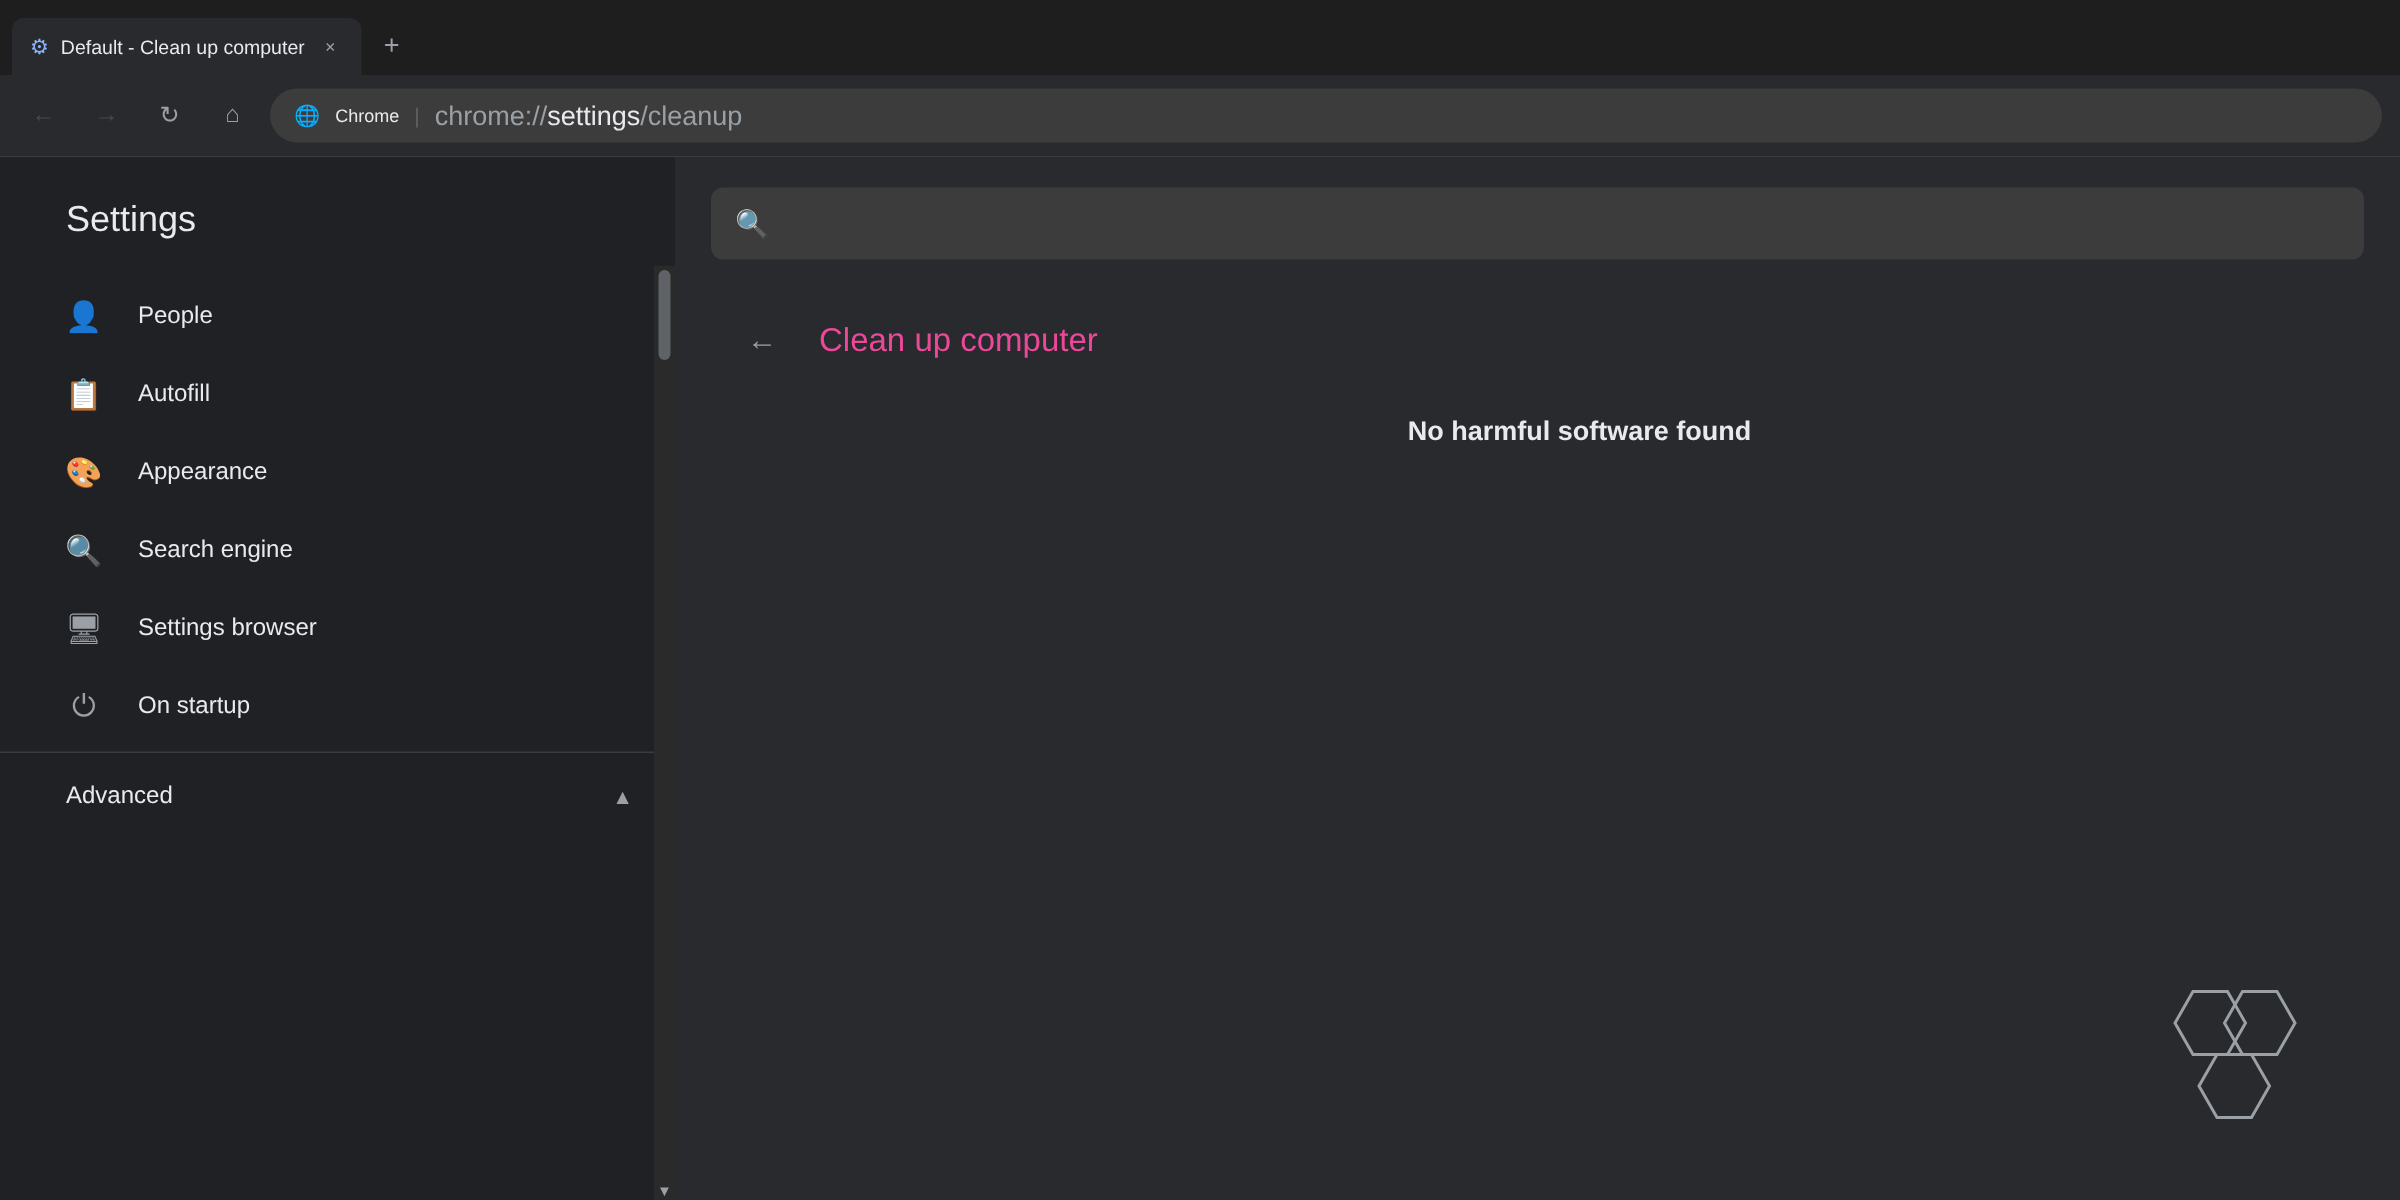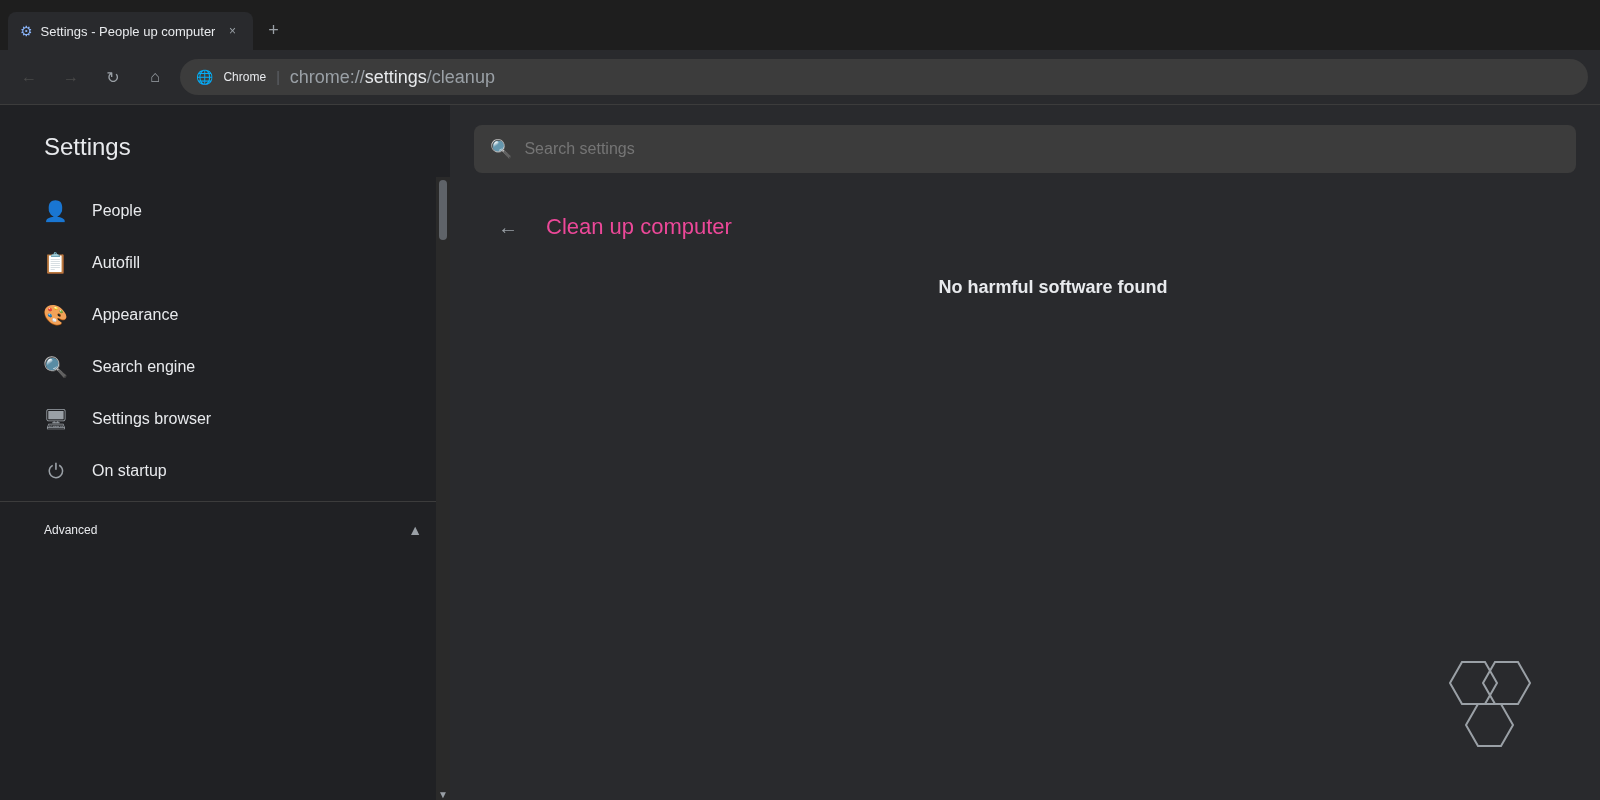--- a/index.html
+++ b/index.html
@@ -211,21 +211,21 @@
 
     
     .sidebar-section-header {
       display: flex;
       align-items: center;
       justify-content: space-between;
       padding: 16px 16px 16px 44px;
       cursor: pointer;
     }
     .section-title {
-      font-size: 12px;
+      font-size: 16px;
       color: #e8eaed;
       font-weight: 400;
     }
     .section-arrow {
       color: #9aa0a6;
       font-size: 14px;
       margin-right: 12px;
     }
 
     
@@ -313,21 +313,21 @@
     }
   </style>
 </head>
 <body>
 
 <div class="browser-chrome">
 
   <div class="tab-bar">
     <div class="tab">
       <span class="tab-icon">⚙</span>
-      <span class="tab-title">Settings - People up computer</span>
+      <span class="tab-title">Default - Clean up computer</span>
       <span class="tab-close">×</span>
     </div>
     <div class="new-tab-btn">+</div>
   </div>
 
   <div class="nav-bar">
     <div class="nav-btn disabled">←</div>
     <div class="nav-btn disabled">→</div>
     <div class="nav-btn">↻</div>
     <div class="nav-btn">⌂</div>
@@ -394,21 +394,20 @@
         <div class="scrollbar-thumb"></div>
         <div class="scrollbar-arrow bottom">▼</div>
       </div>
     </div>
   </div>
 
   <div class="content-area">
 
     <div class="search-bar">
       <span class="search-icon">🔍</span>
-      <input class="search-input" type="text" placeholder="Search settings" style="">
     </div>
 
     <div class="page-content">
       <div class="page-header">
         <div class="back-btn">←</div>
         <span class="page-title">Clean up computer</span>
       </div>
       <div class="page-body">
         <span class="no-harmful-text">No harmful software found</span>
       </div>

